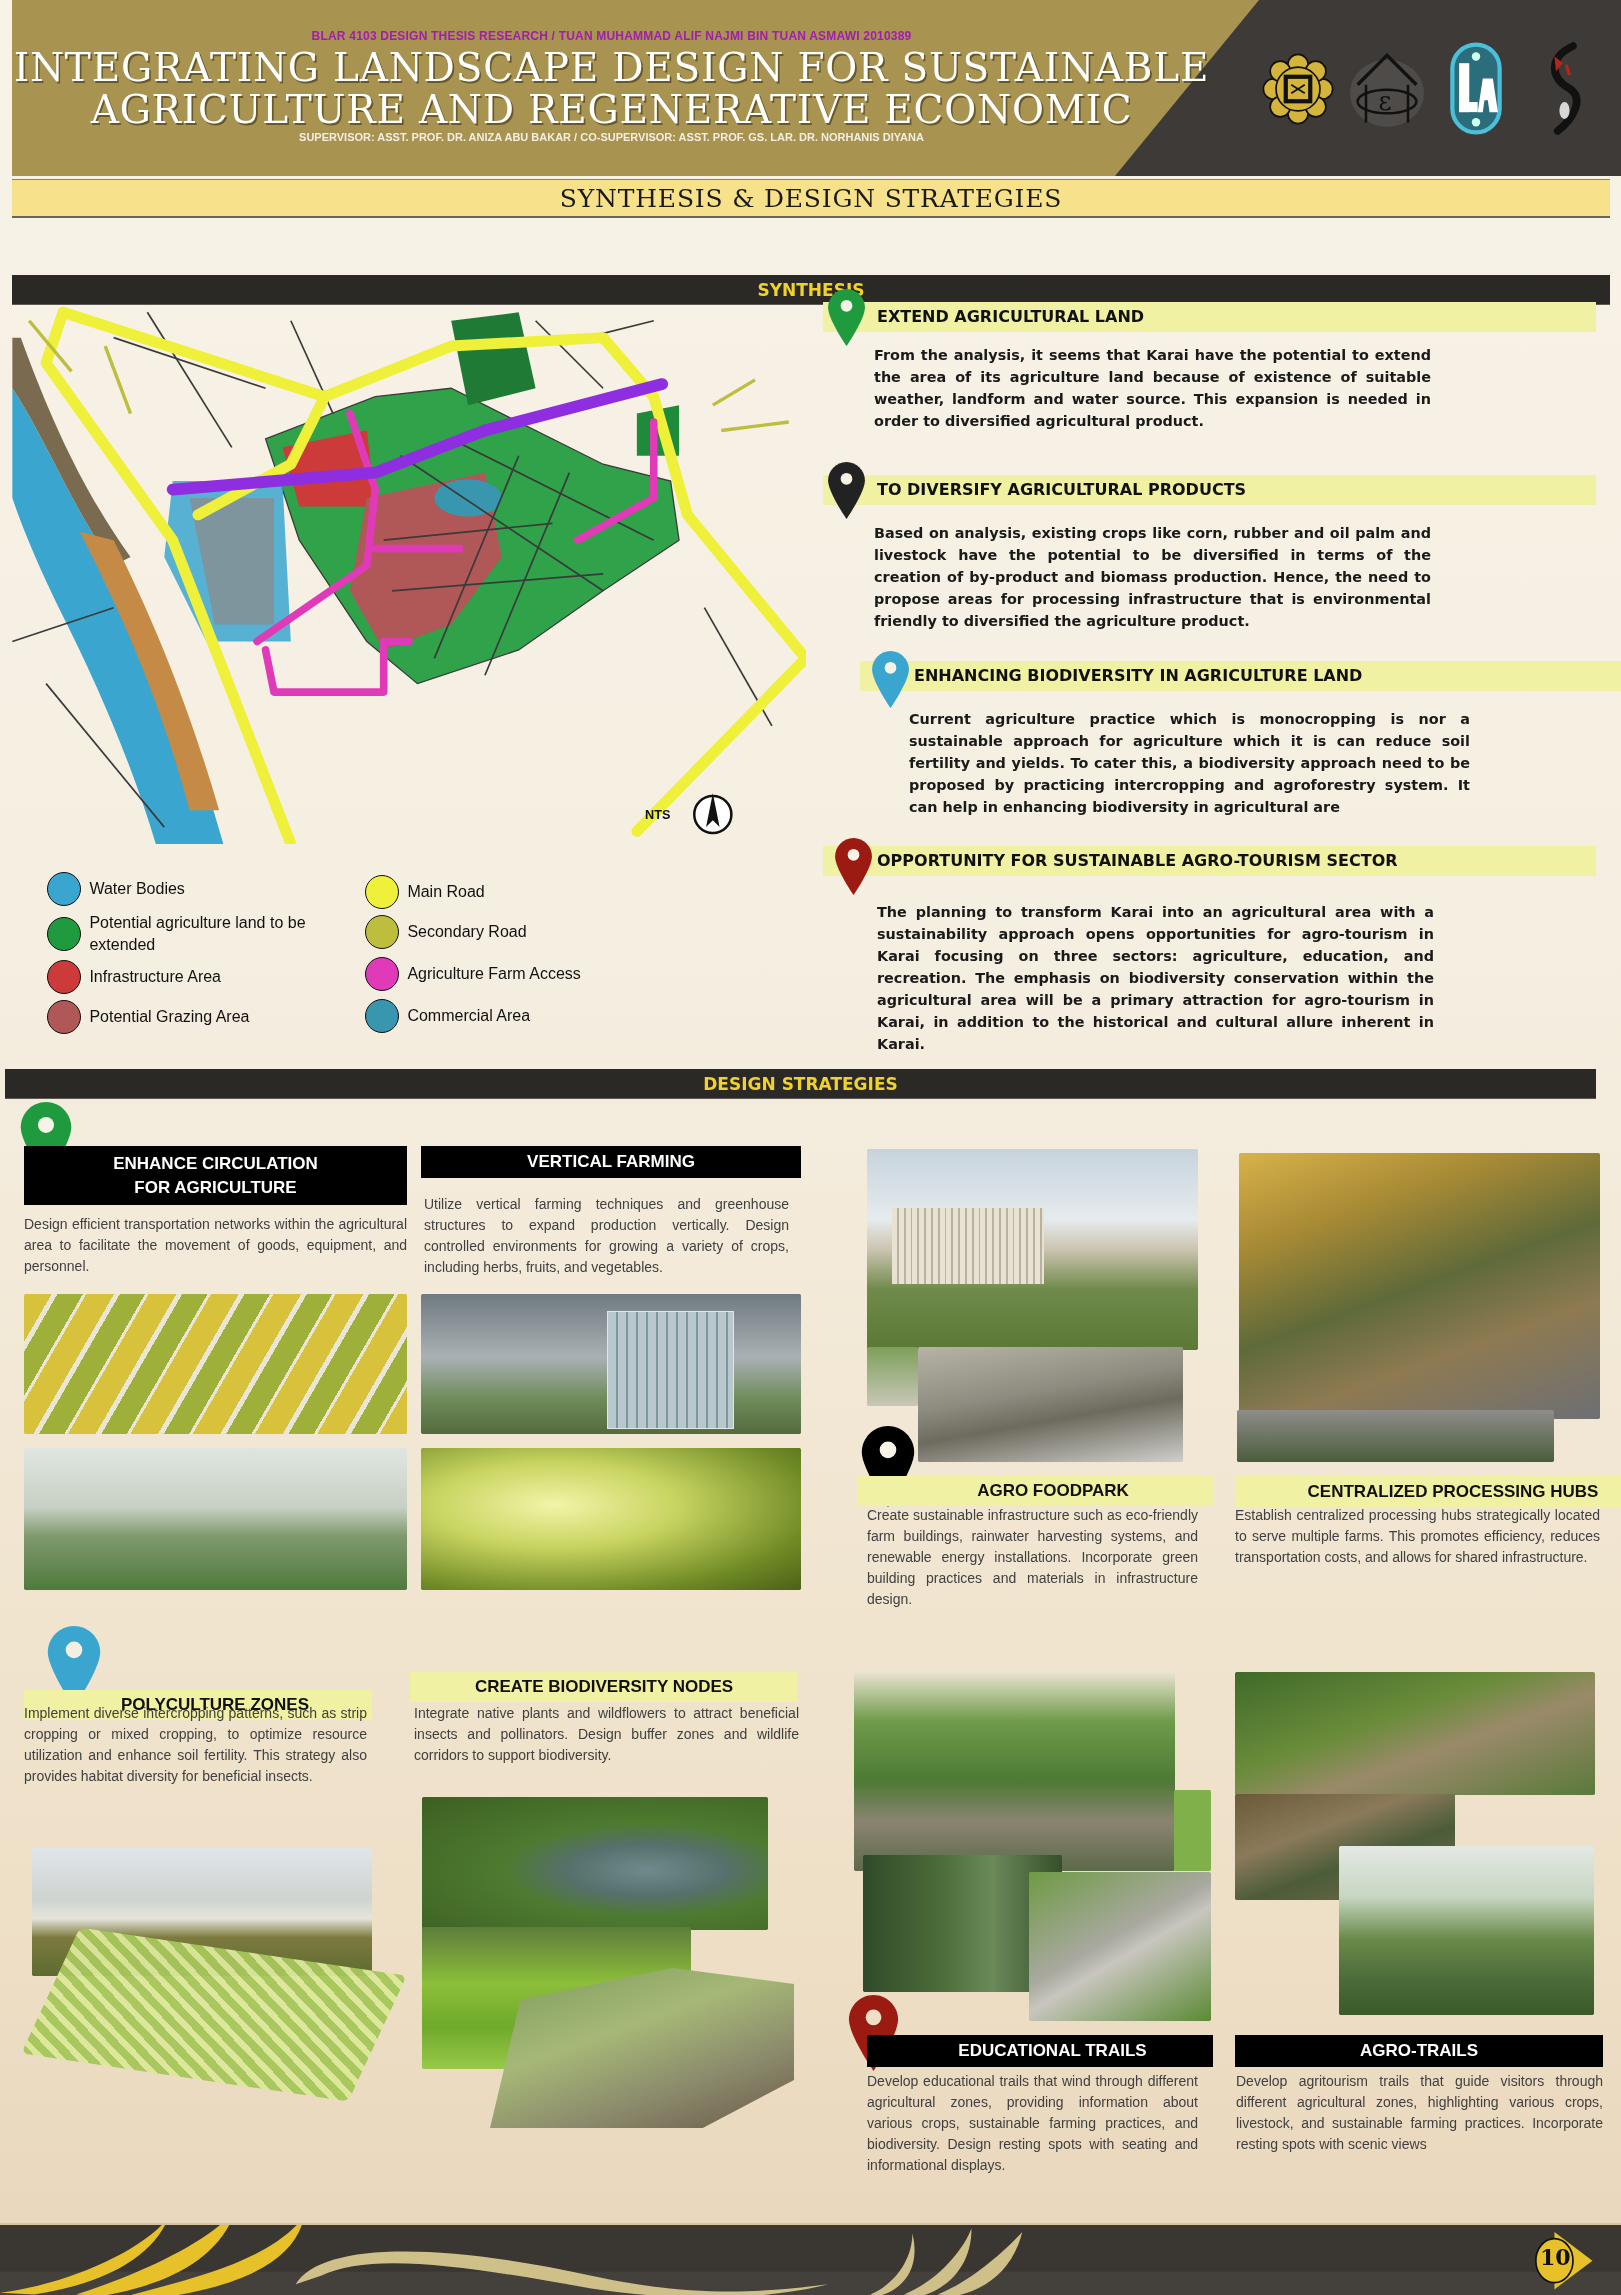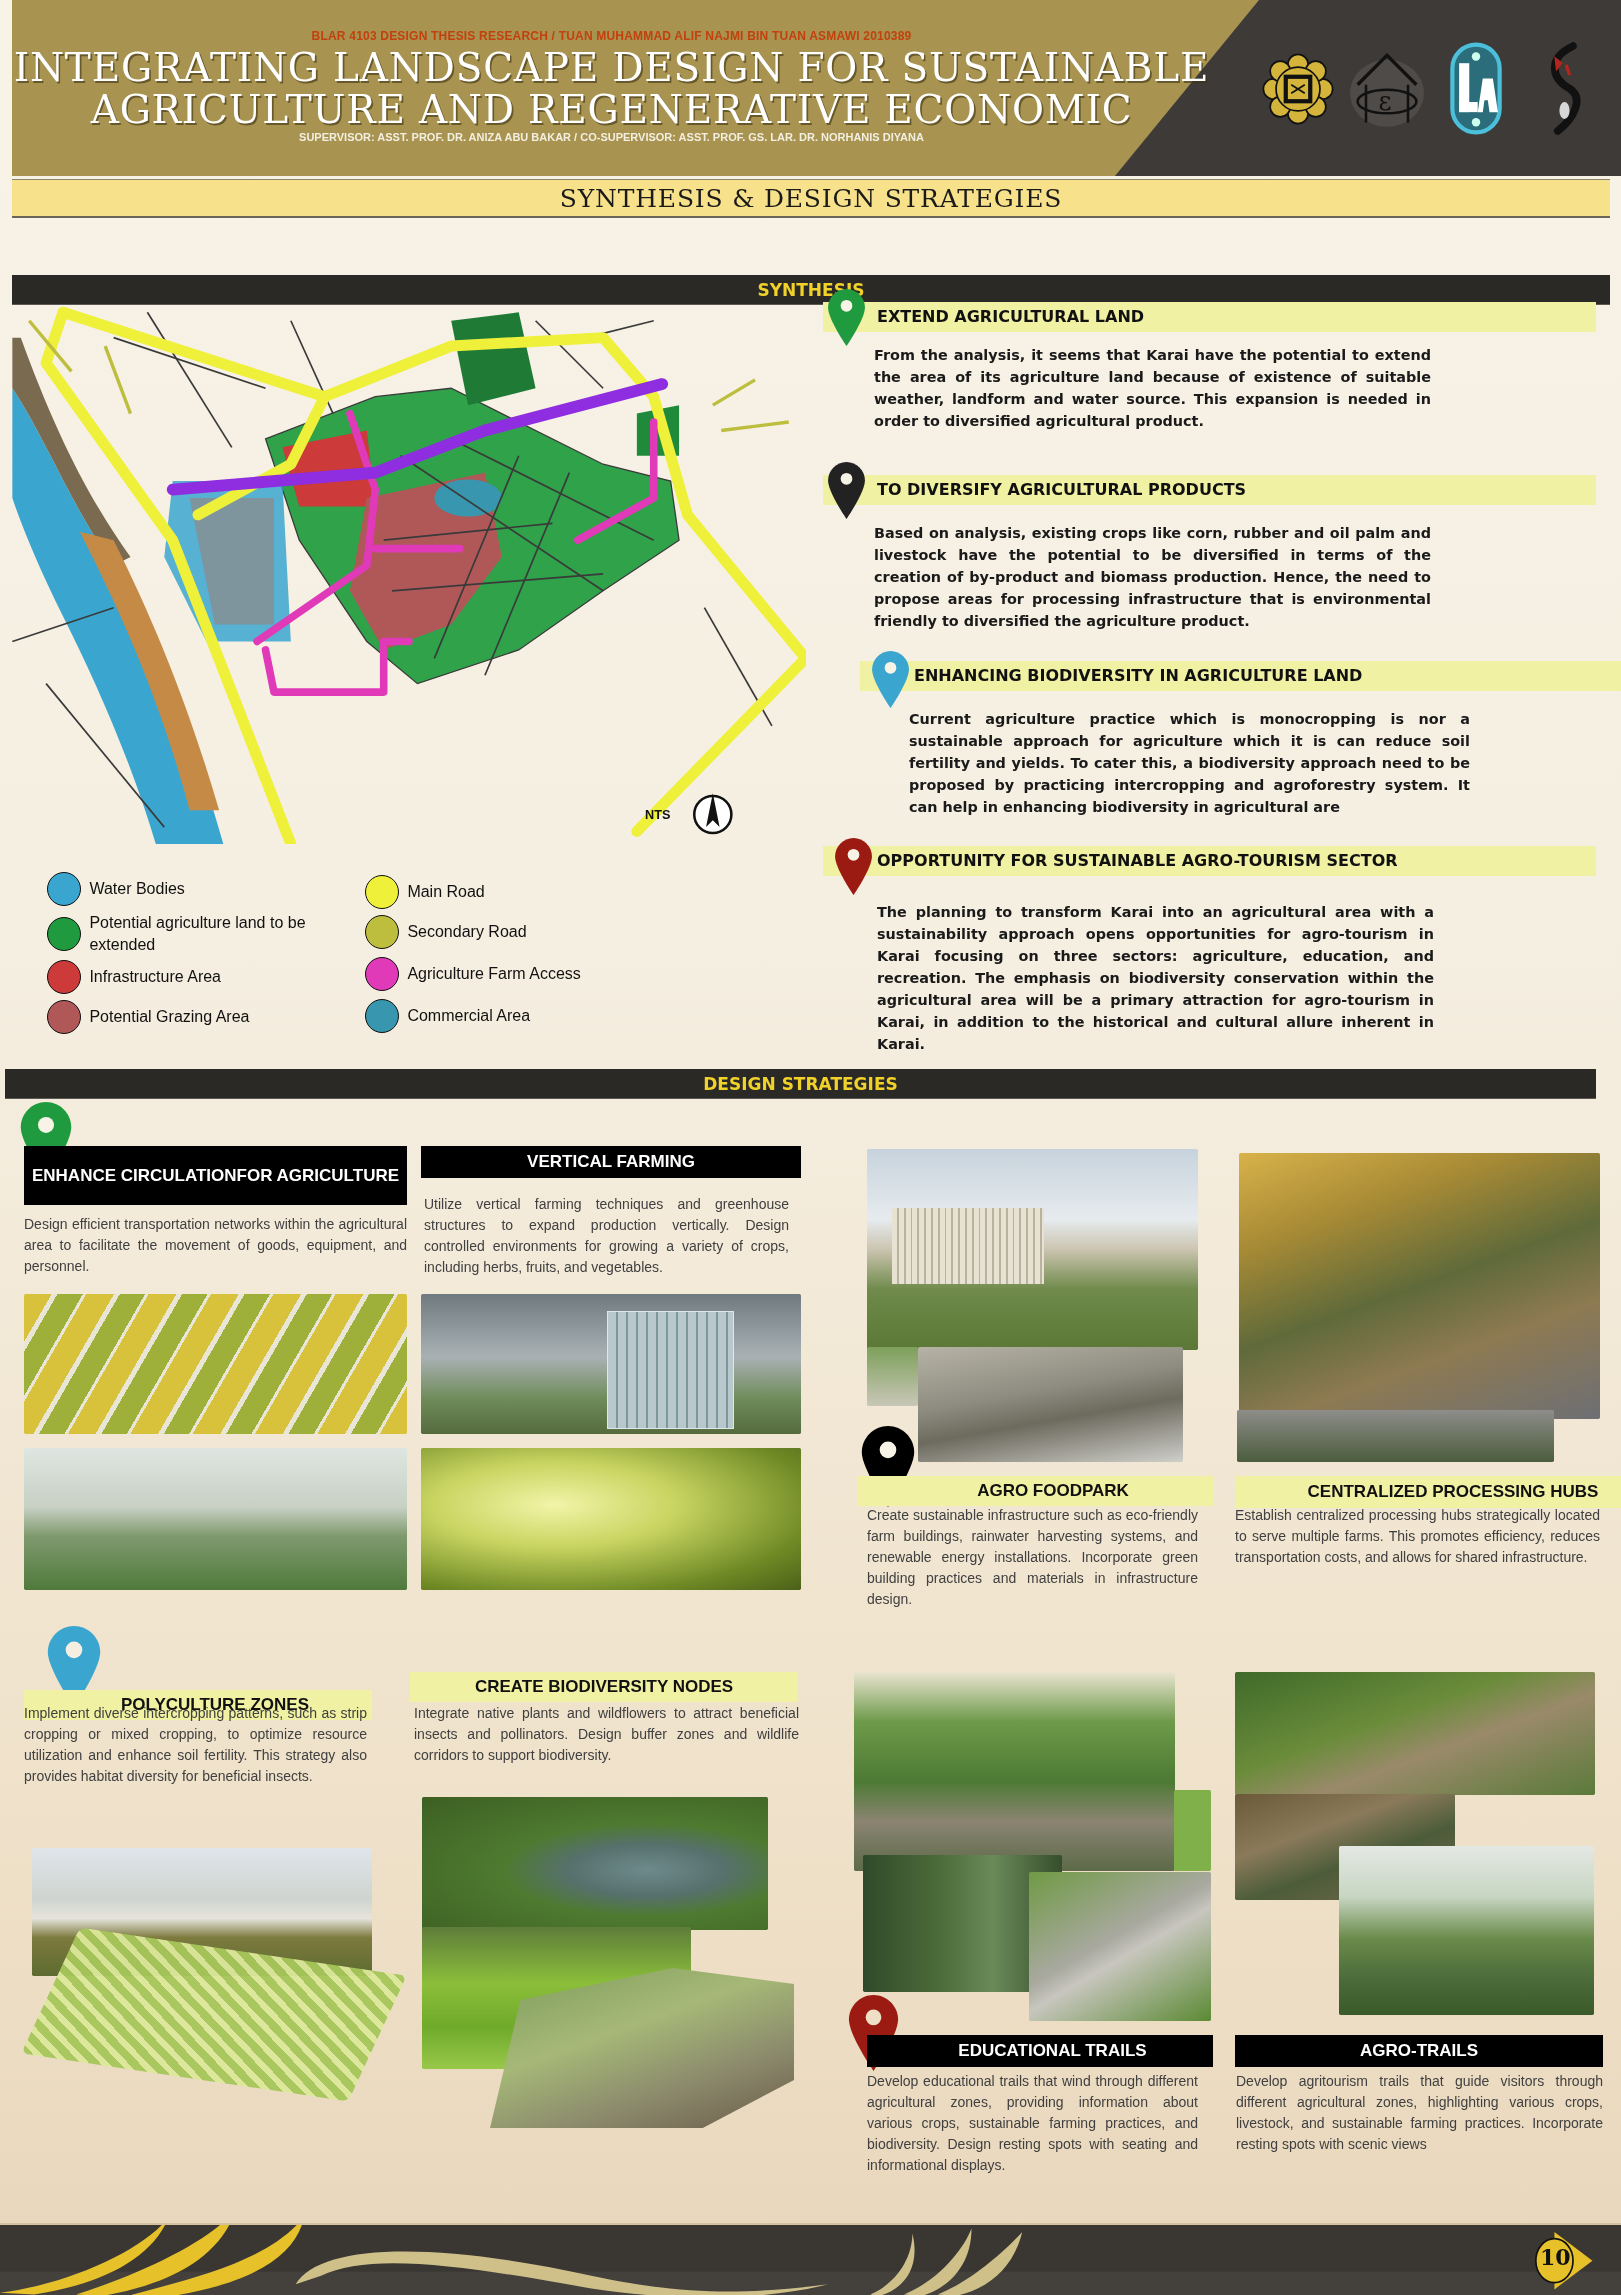--- a/index.html
+++ b/index.html
@@ -18,21 +18,21 @@
     left: 12px; top: 0; width: 1610px; height: 176px;
     background: #a89350;
   }
   .header-dark {
     left: 1115px; top: 0; width: 507px; height: 176px;
     background: #3d3a37;
     clip-path: polygon(144px 0, 507px 0, 507px 176px, 0 176px);
   }
   .course-line {
     left: 12px; top: 29px; width: 1199px; text-align: center;
-    color: #c2410c; font-size: 12px; font-weight: bold; letter-spacing: 0.2px;
+    color: #a21caf; font-size: 12px; font-weight: bold; letter-spacing: 0.2px;
   }
   .main-title {
     left: 12px; top: 47px; width: 1199px; text-align: center;
     color: #ffffff; font-family: "DejaVu Serif", serif; font-size: 39px; line-height: 42px;
     letter-spacing: 0.8px; text-shadow: 1.7px 1.7px 0 rgba(60,50,20,0.6);
   }
   .super-line {
     left: 12px; top: 131px; width: 1199px; text-align: center;
     color: #f3efe0; font-size: 11px; font-weight: bold;
   }
@@ -286,21 +286,21 @@
     </svg>
   <p class="syn-body" style="margin:25px 0 0 54px; width:557px;">The planning to transform Karai into an agricultural area with a sustainability approach opens opportunities for agro-tourism in Karai focusing on three sectors: agriculture, education, and recreation. The emphasis on biodiversity conservation within the agricultural area will be a primary attraction for agro-tourism in Karai, in addition to the historical and cultural allure inherent in Karai.</p>
 </div>
 
 <div class="abs section-bar" style="left:5px; top:1069px; width:1591px; height:30px; line-height:30px;">DESIGN STRATEGIES</div>
 
 <svg class="abs" style="left:20px; top:1102px; width:52px; height:78px;" viewBox="0 0 44 68">
     <path d="M22 0 C10 0 0 10 0 22 C0 36 22 68 22 68 C22 68 44 36 44 22 C44 10 34 0 22 0 Z" fill="#1f9a3e"></path>
     <circle cx="22" cy="20" r="7" fill="#f7f3e6"></circle>
   </svg>
-<div class="abs strat-head-dark" style="left:24px; top:1146px; width:383px; height:59px; flex-direction:row;">
+<div class="abs strat-head-dark" style="left:24px; top:1146px; width:383px; height:59px; flex-direction:column;">
   <span>ENHANCE CIRCULATION</span>
   <span>FOR AGRICULTURE</span>
 </div>
 <p class="abs strat-body" style="left:24px; top:1214px; width:383px;">Design efficient transportation networks within the agricultural area to facilitate the movement of goods, equipment, and personnel.</p>
 
 <div class="abs strat-head-dark" style="left:421px; top:1146px; width:380px; height:32px;">VERTICAL FARMING</div>
 <p class="abs strat-body" style="left:424px; top:1194px; width:365px;">Utilize vertical farming techniques and greenhouse structures to expand production vertically. Design controlled environments for growing a variety of crops, including herbs, fruits, and vegetables.</p>
 
 <div class="abs photo" style="left:24px; top:1294px; width:383px; height:140px; background: repeating-linear-gradient(120deg,#d8c23c 0 24px,#e9e6d8 24px 29px,#9fb03a 29px 51px,#e9e6d8 51px 54px), #cbbd4a;"></div>
 <div class="abs photo" style="left:421px; top:1294px; width:380px; height:140px; background: linear-gradient(180deg,#6f7a80 0%,#a9b1b4 45%,#6f8b5a 75%,#556b3e 100%);">

